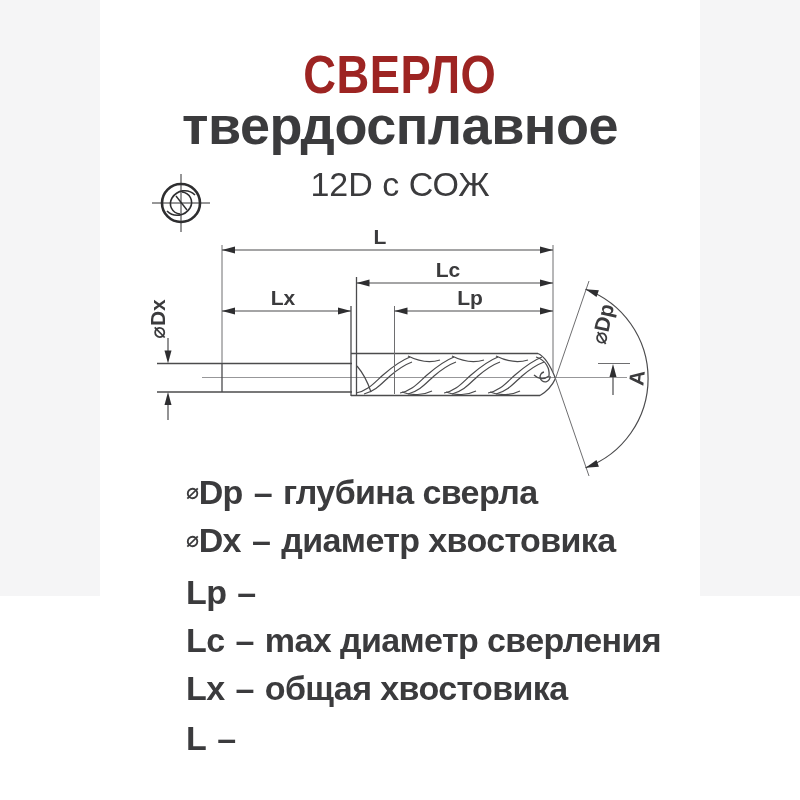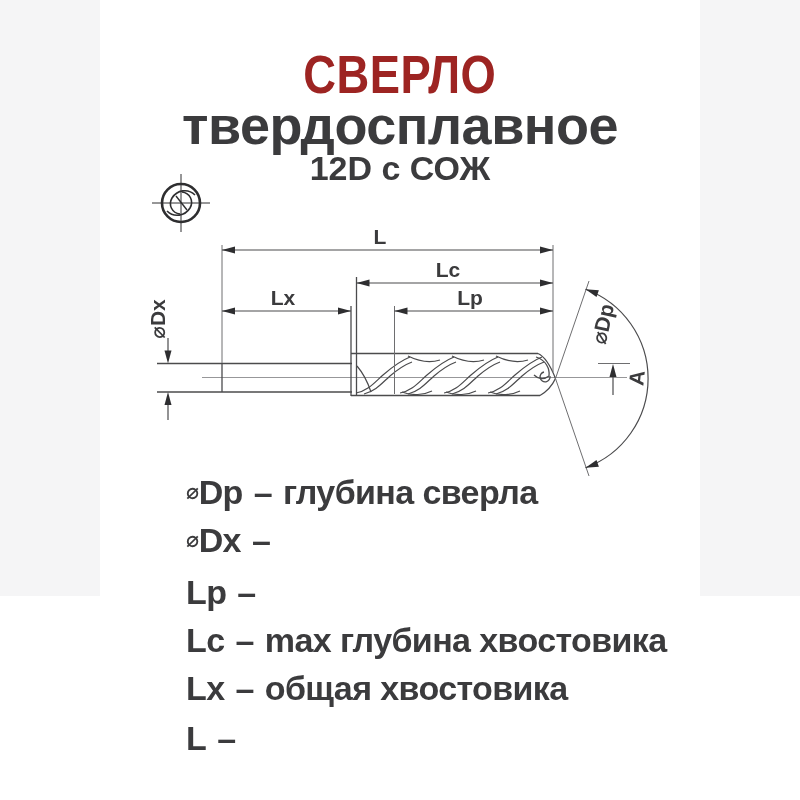--- a/index.html
+++ b/index.html
@@ -8,21 +8,21 @@
     font-family: "Liberation Sans", "DejaVu Sans", sans-serif;
     position:relative; overflow:hidden;
   }
   #stage { position:absolute; left:0; top:0; width:800px; height:596px; }
   #panel { position:absolute; left:100px; top:0; width:600px; height:800px; }
 
   .hdr { position:absolute; left:0; right:0; text-align:center; white-space:nowrap; }
   #title { top:46px; line-height:56px; font-size:54px; font-weight:800; letter-spacing:0.5px; }
   #title .squeeze { display:inline-block; transform:scaleX(0.84); transform-origin:center; }
   #subtitle1 { top:101px; line-height:48px; font-size:54px; font-weight:700; letter-spacing:-0.5px; }
-  #subtitle2 { top:148px; line-height:40px; font-size:34px; font-weight:700; }
+  #subtitle2 { top:164px; line-height:40px; font-size:34px; font-weight:400; }
 
   #diagram-svg { position:absolute; left:0; top:0; width:800px; height:800px; }
   #diagram-svg text {
     font-family:"Liberation Sans","DejaVu Sans",sans-serif;
     font-size:21px; font-weight:bold;
   }
 
   #legend { position:absolute; left:86px; top:0; width:510px; }
   .legend-row {
     position:absolute; left:0; display:flex; align-items:baseline;
@@ -51,29 +51,30 @@
 
     <div id="legend" style="color: rgb(59, 59, 61);">
       <div class="legend-row">
         <span class="legend-sym"><span class="legend-pre">⌀</span><span>Dp</span></span>
         <span class="legend-dash">–</span>
         <span class="legend-desc">глубина сверла</span>
       </div>
       <div class="legend-row">
         <span class="legend-sym"><span class="legend-pre">⌀</span><span>Dx</span></span>
         <span class="legend-dash">–</span>
+        <span class="legend-desc">диаметр хвостовика</span>
       </div>
       <div class="legend-row">
         <span class="legend-sym"><span class="legend-pre"></span><span>Lp</span></span>
         <span class="legend-dash">–</span>
       </div>
       <div class="legend-row">
         <span class="legend-sym"><span class="legend-pre"></span><span>Lc</span></span>
         <span class="legend-dash">–</span>
-        <span class="legend-desc">max глубина хвостовика</span>
+        <span class="legend-desc">max диаметр сверления</span>
       </div>
       <div class="legend-row">
         <span class="legend-sym"><span class="legend-pre"></span><span>Lx</span></span>
         <span class="legend-dash">–</span>
         <span class="legend-desc">общая хвостовика</span>
       </div>
       <div class="legend-row">
         <span class="legend-sym"><span class="legend-pre"></span><span>L</span></span>
         <span class="legend-dash">–</span>
       </div>

